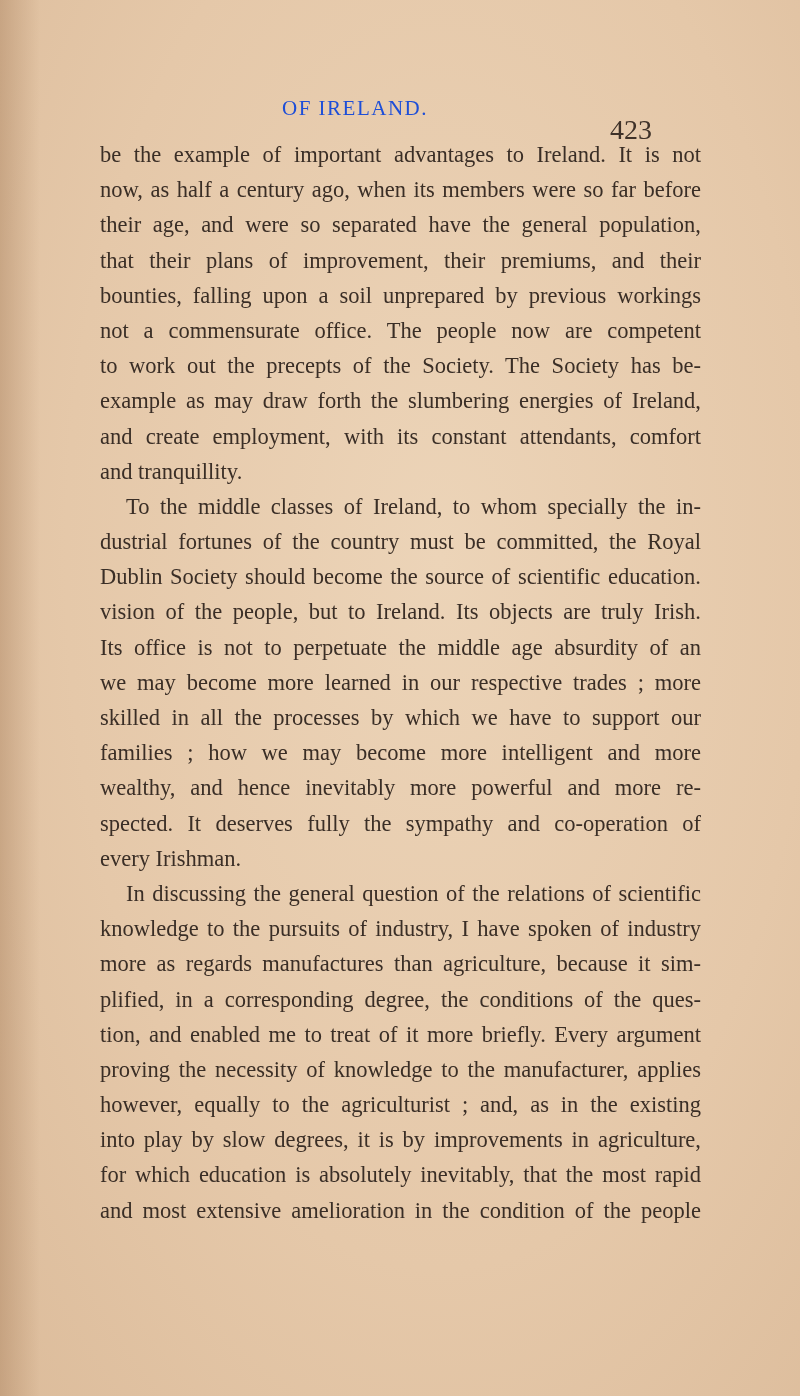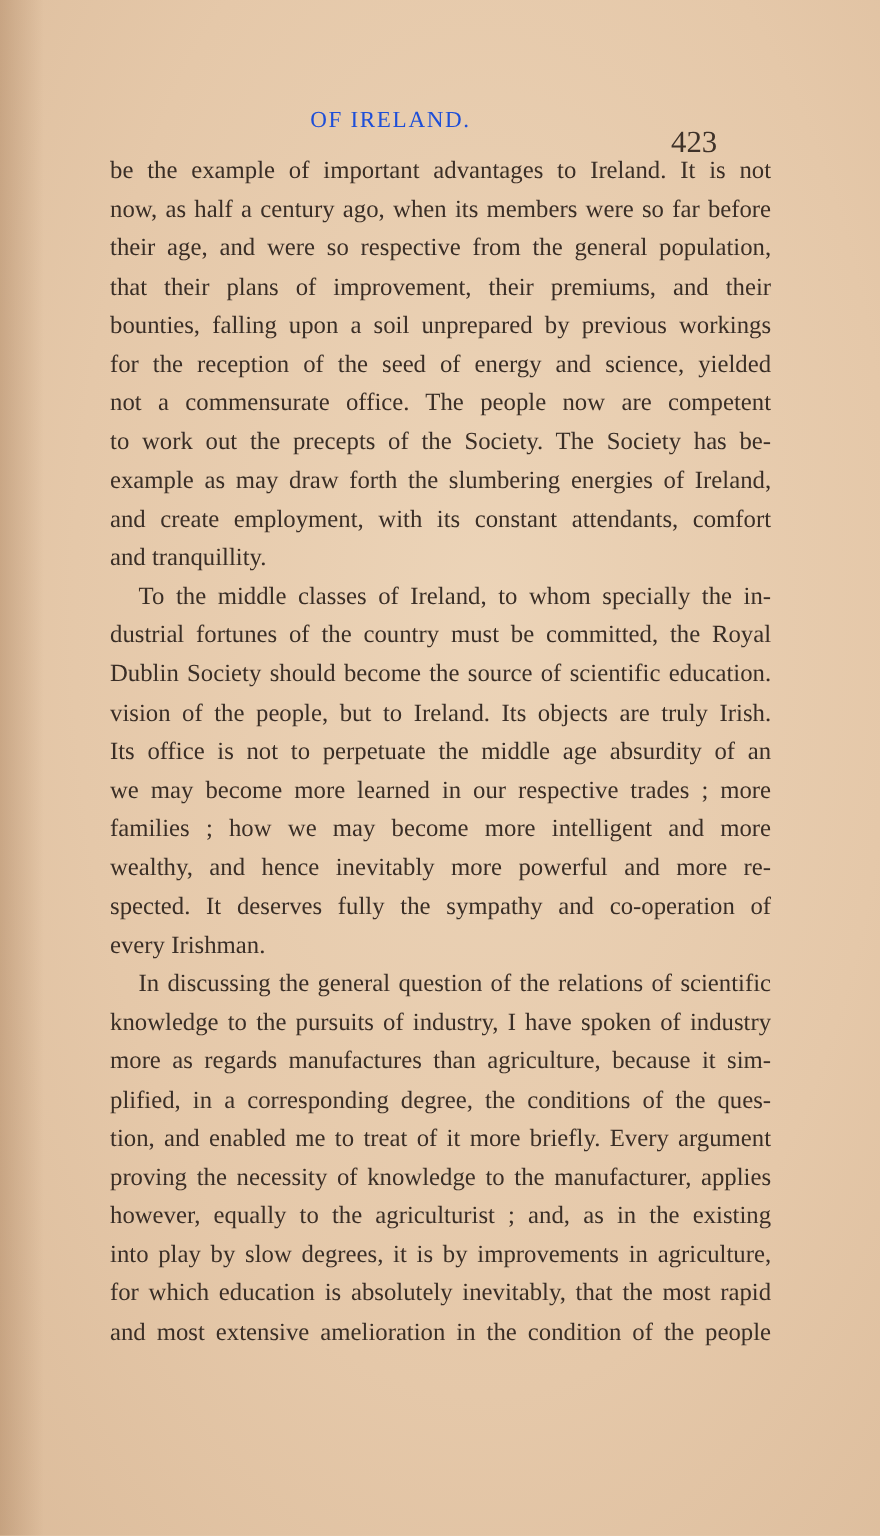--- a/index.html
+++ b/index.html
@@ -43,35 +43,35 @@
 <div class="edge-left"></div>
 
 <div class="header">
   <span class="running-head">OF IRELAND.</span>
   <span class="page-number">423</span>
 </div>
 
 <div class="body-text" id="body-text">
     <span class="line">be the example of important advantages to Ireland.   It is not</span>
     <span class="line">now, as half a century ago, when its members were so far before</span>
-    <span class="line">their age, and were so respective from the general population,</span>
+    <span class="line">their age, and were so separated have the general population,</span>
     <span class="line">that their plans of improvement, their premiums, and their</span>
     <span class="line">bounties, falling upon a soil unprepared by previous workings</span>
-    <span class="line">for the reception of the seed of energy and science, yielded</span>
     <span class="line">not a commensurate office.   The people now are competent</span>
     <span class="line">to work out the precepts of the Society.   The Society has be-</span>
     <span class="line">example as may draw forth the slumbering energies of Ireland,</span>
     <span class="line">and create employment, with its constant attendants, comfort</span>
     <span class="line last">and tranquillity.</span>
     <span class="line indent">To the middle classes of Ireland, to whom specially the in-</span>
     <span class="line">dustrial fortunes of the country must be committed, the Royal</span>
     <span class="line">Dublin Society should become the source of scientific education.</span>
     <span class="line">vision of the people, but to Ireland.  Its objects are truly Irish.</span>
     <span class="line">Its office is not to perpetuate the middle age absurdity of an</span>
     <span class="line">we may become more learned in our respective trades ; more</span>
+    <span class="line">skilled in all the processes by which we have to support our</span>
     <span class="line">families ;  how we may become more intelligent and more</span>
     <span class="line">wealthy, and hence inevitably more powerful and more re-</span>
     <span class="line">spected.   It deserves fully the sympathy and co-operation of</span>
     <span class="line last">every Irishman.</span>
     <span class="line indent">In discussing the general question of the relations of scientific</span>
     <span class="line">knowledge to the pursuits of industry, I have spoken of industry</span>
     <span class="line">more as regards manufactures than agriculture, because it sim-</span>
     <span class="line">plified, in a corresponding degree, the conditions of the ques-</span>
     <span class="line">tion, and enabled me to treat of it more briefly.  Every argument</span>
     <span class="line">proving the necessity of knowledge to the manufacturer, applies</span>

